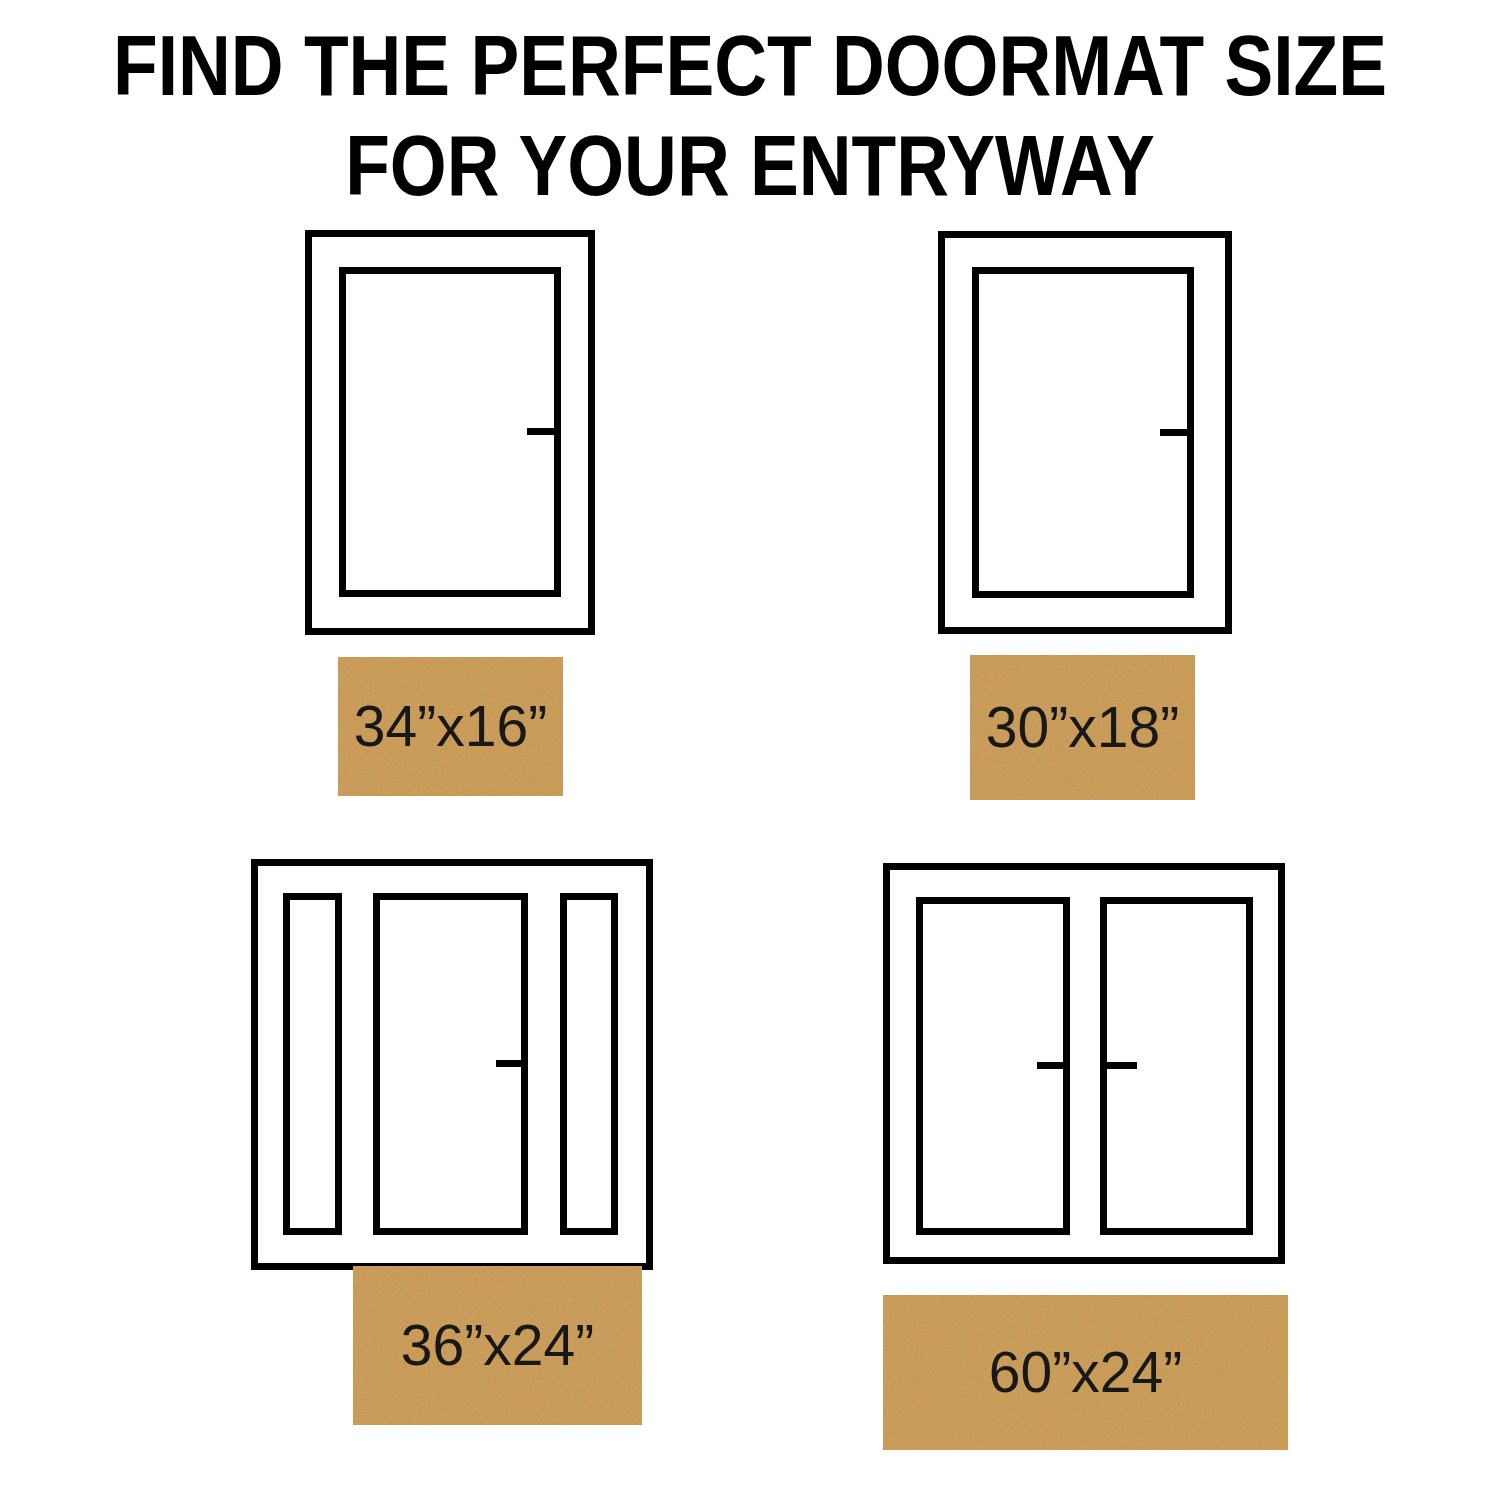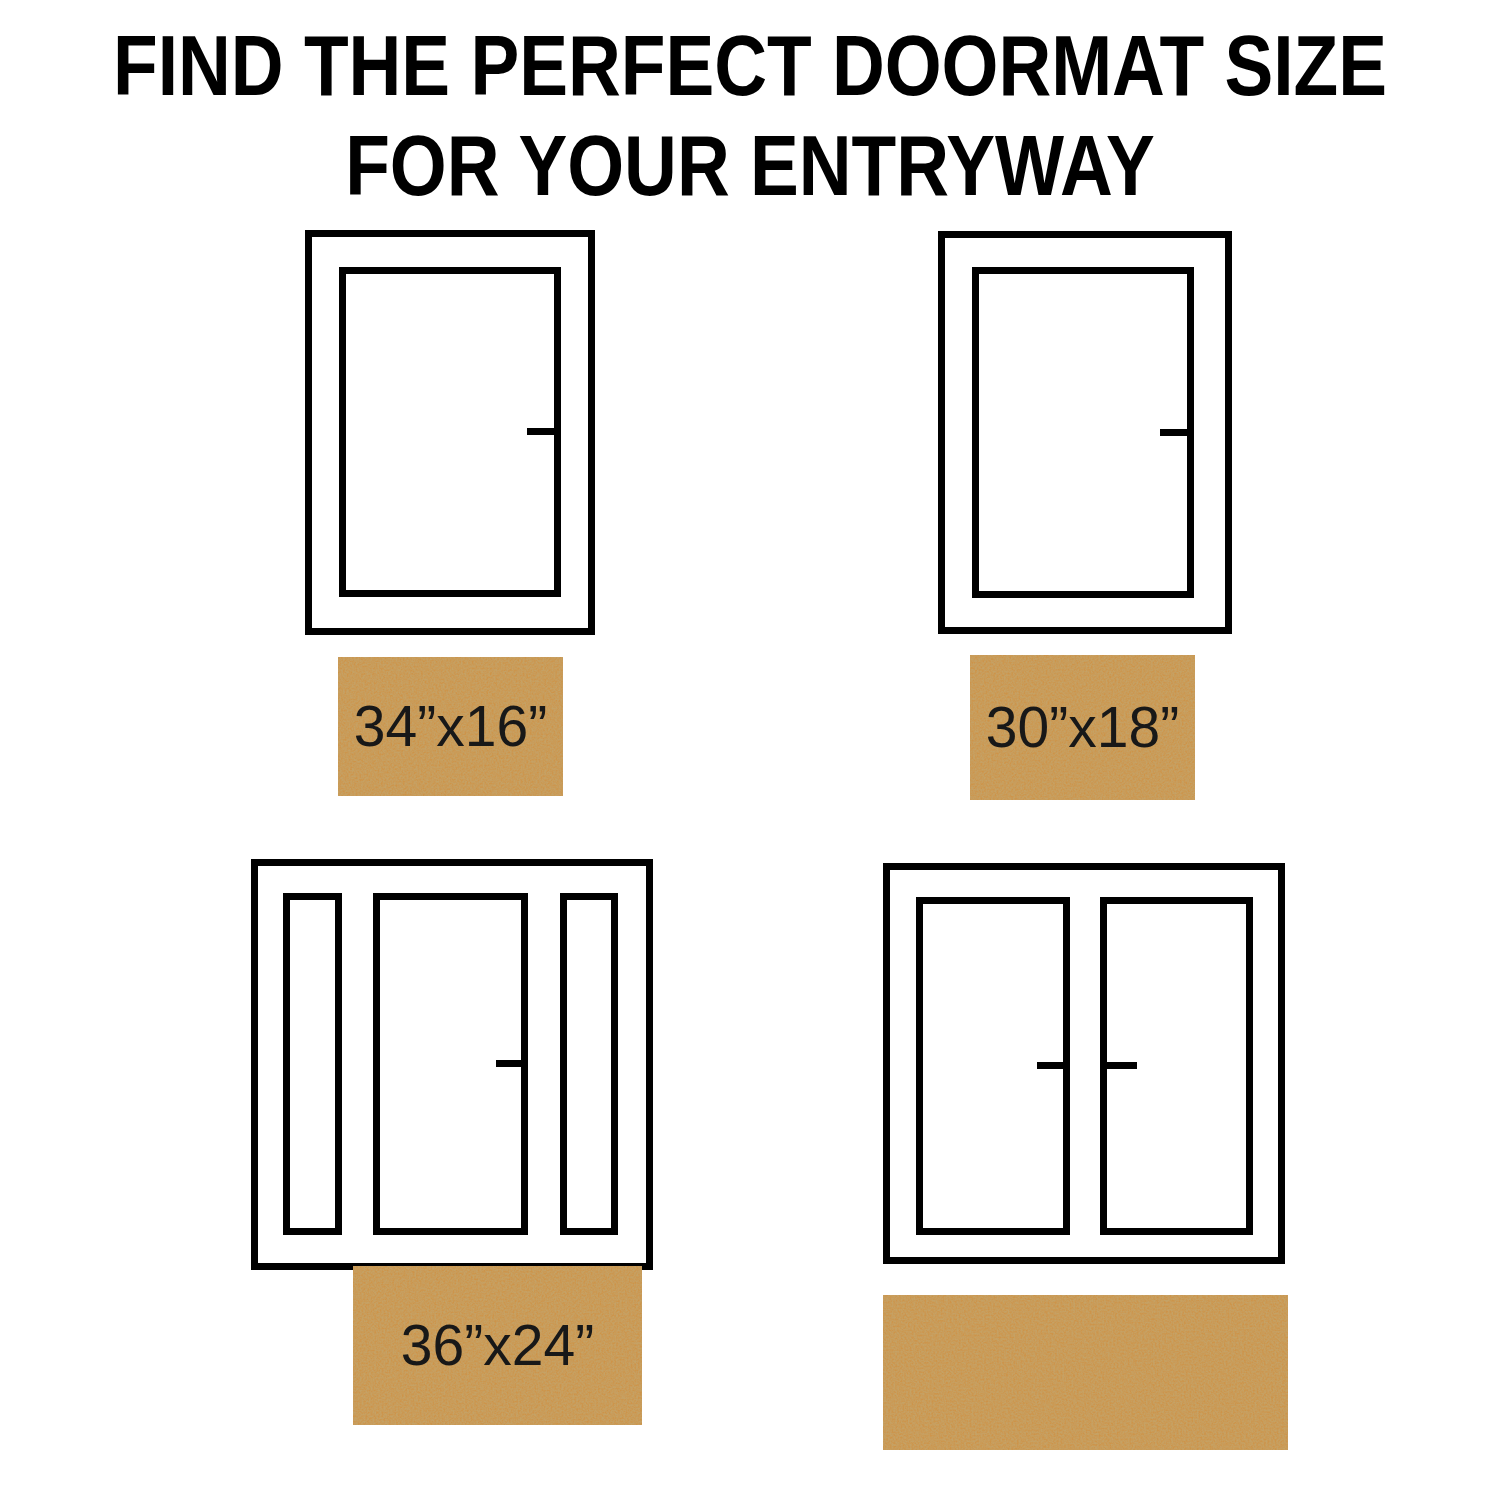--- a/index.html
+++ b/index.html
@@ -131,15 +131,16 @@
     <svg preserveAspectRatio="none" aria-hidden="true">
       <defs>
         <filter id="coir-d" x="0" y="0" width="100%" height="100%">
           <feTurbulence type="fractalNoise" baseFrequency="0.55" numOctaves="3" seed="23" stitchTiles="stitch" result="n"></feTurbulence>
           <feColorMatrix in="n" type="matrix" values="0 0 0 0 0.56  0 0 0 0 0.36  0 0 0 0 0.13  1.8 0.4 0 0 -0.55"></feColorMatrix>
           <feComposite in2="SourceGraphic" operator="over"></feComposite>
         </filter>
       </defs>
       <rect x="0" y="0" width="100%" height="100%" filter="url(#coir-d)" fill="#cd9449"></rect>
     </svg>
+    <span class="mat-label">60”x24”</span>
   </div>
 
 </div>
 
 </body></html>

